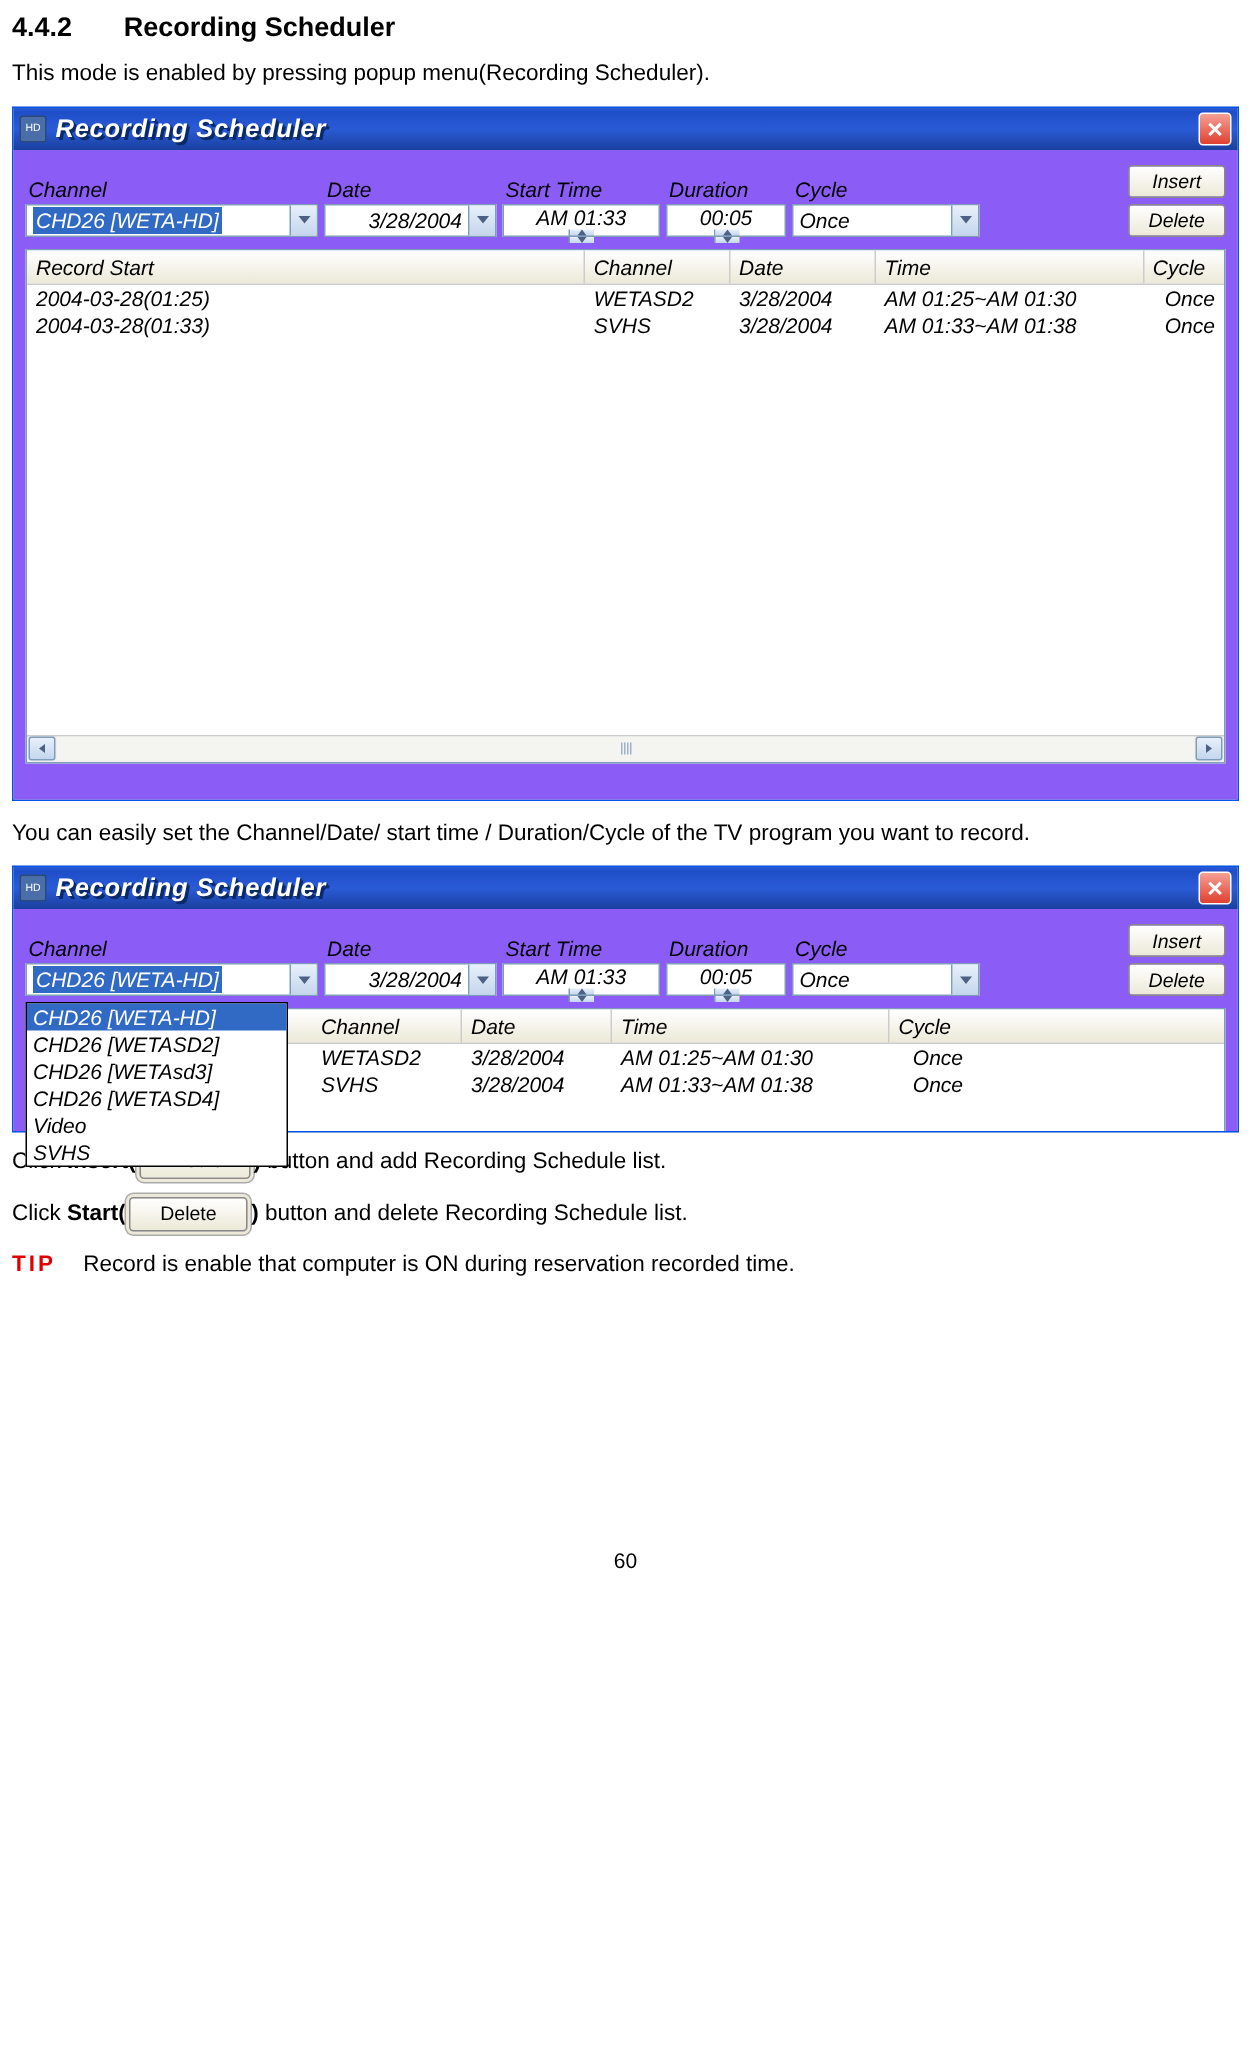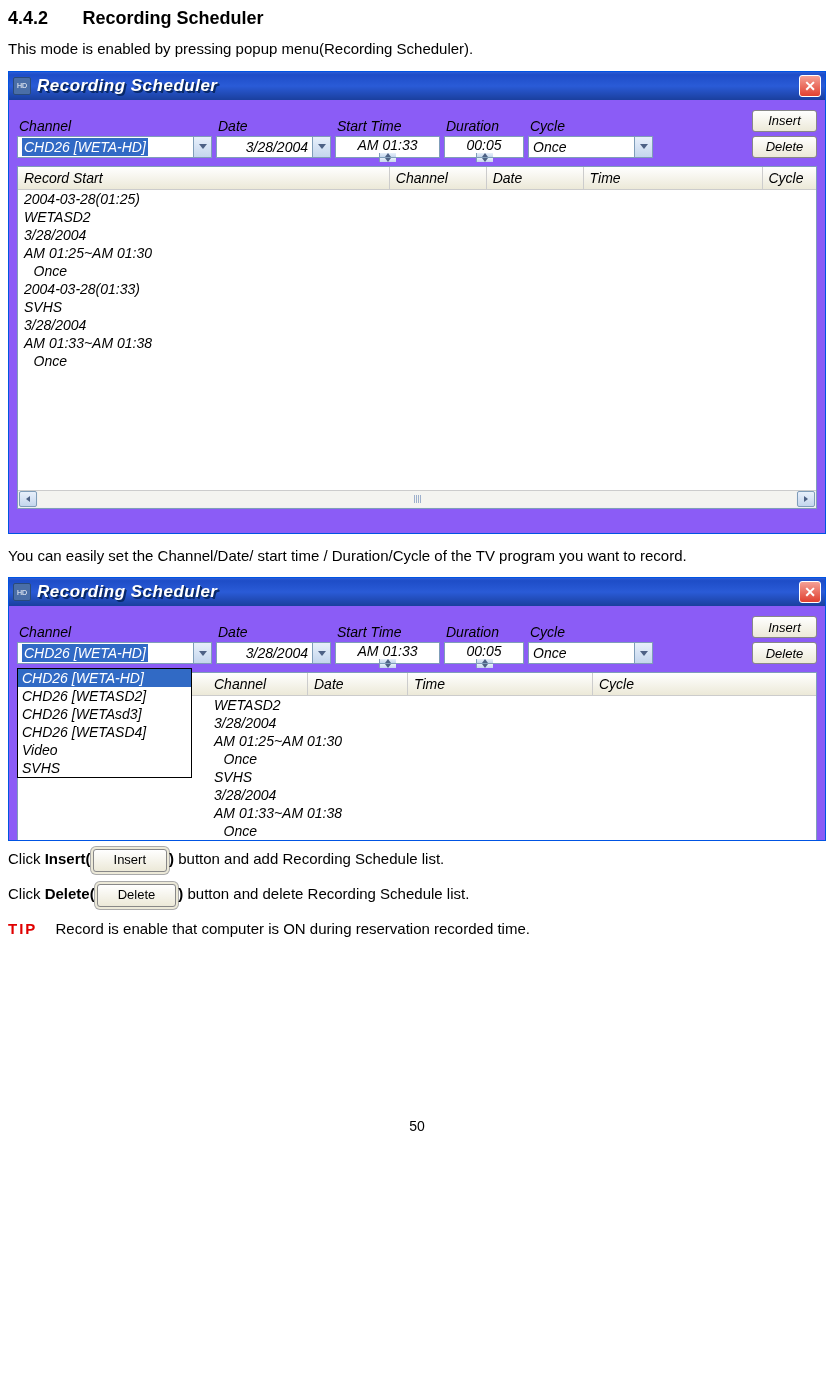--- a/index.html
+++ b/index.html
@@ -36,21 +36,21 @@
     
     .btn-col { display: flex; flex-direction: column; gap: 4px; margin-left: auto; }
     .xp-btn { width: 65px; height: 22px; background: linear-gradient(to bottom, #fff, #ece9d8); border: 1px solid #888; border-radius: 3px; font-size: 13px; cursor: pointer; text-align: center; display:flex; align-items:center; justify-content:center; }
     
     .list-box { border: 1px solid #7f9db9; background: #fff; }
     .list-header { display: flex; background: linear-gradient(to bottom, #fff, #ece9d8); border-bottom: 1px solid #ccc; }
     .list-header-cell { font-size: 14px; padding: 3px 6px; border-right: 1px solid #ccc; }
     .list-header-cell:last-child { border-right: none; }
     .list-rows { min-height: 300px; }
     .list-rows.short { min-height: 58px; }
-    .list-row { display: flex; font-size: 14px; flex-direction: column; }
+    .list-row { display: flex; font-size: 14px; }
     .list-cell { padding: 1px 6px; }
     
     .hscroll { height: 18px; background: #f0f0f0; border-top: 1px solid #ccc; display: flex; align-items: center; }
     .hscroll-btn { width: 18px; height: 16px; background: linear-gradient(to bottom, #e8f0fb, #c4d6ed); border: 1px solid #7f9db9; display:flex; align-items:center; justify-content:center; margin: 0 1px; cursor: pointer; border-radius: 2px; }
     .arrow-left { width: 0; height: 0; border-top: 3px solid transparent; border-bottom: 3px solid transparent; border-right: 4px solid #4d6185; }
     .arrow-right { width: 0; height: 0; border-top: 3px solid transparent; border-bottom: 3px solid transparent; border-left: 4px solid #4d6185; }
     .hscroll-track { flex: 1; height: 16px; background: #f4f4f0; display:flex; align-items:center; justify-content:center; }
     .hscroll-grip { width: 30px; height: 8px; display:flex; gap:1px; justify-content:center; }
     .hscroll-grip span { width: 1px; background: #9db0cc; }
     
@@ -292,20 +292,20 @@
         </div>
       </div>
     </div>
   </div>
 </div>
 
 <p class="body-text">
   <span>Click </span><b><span>Insert(</span></b><span class="inline-btn">Insert</span><b><span>) </span></b><span>button and add Recording Schedule list.</span>
 </p>
 <p class="body-text">
-  <span>Click </span><b><span>Delete(</span></b><span class="inline-btn">Delete</span><b><span>) </span></b><span>button and delete Recording Schedule list.</span>
+  <span>Click </span><b><span>Start(</span></b><span class="inline-btn">Delete</span><b><span>) </span></b><span>button and delete Recording Schedule list.</span>
 </p>
 <p class="body-text">
   <span class="tip-label">TIP</span>
   <span>Record is enable that computer is ON during reservation recorded time.</span>
 </p>
 
-<div class="page-num">50</div>
+<div class="page-num">60</div>
 
 </body></html>

